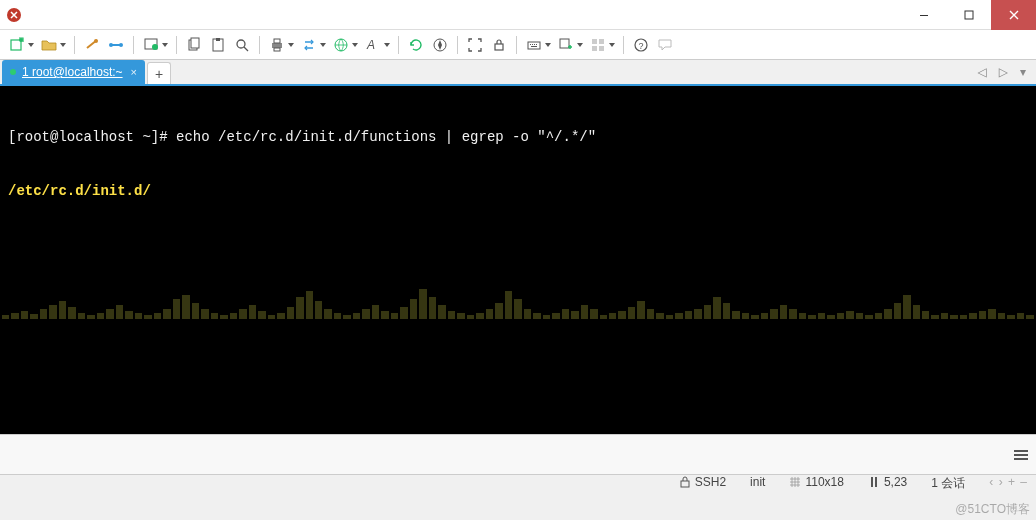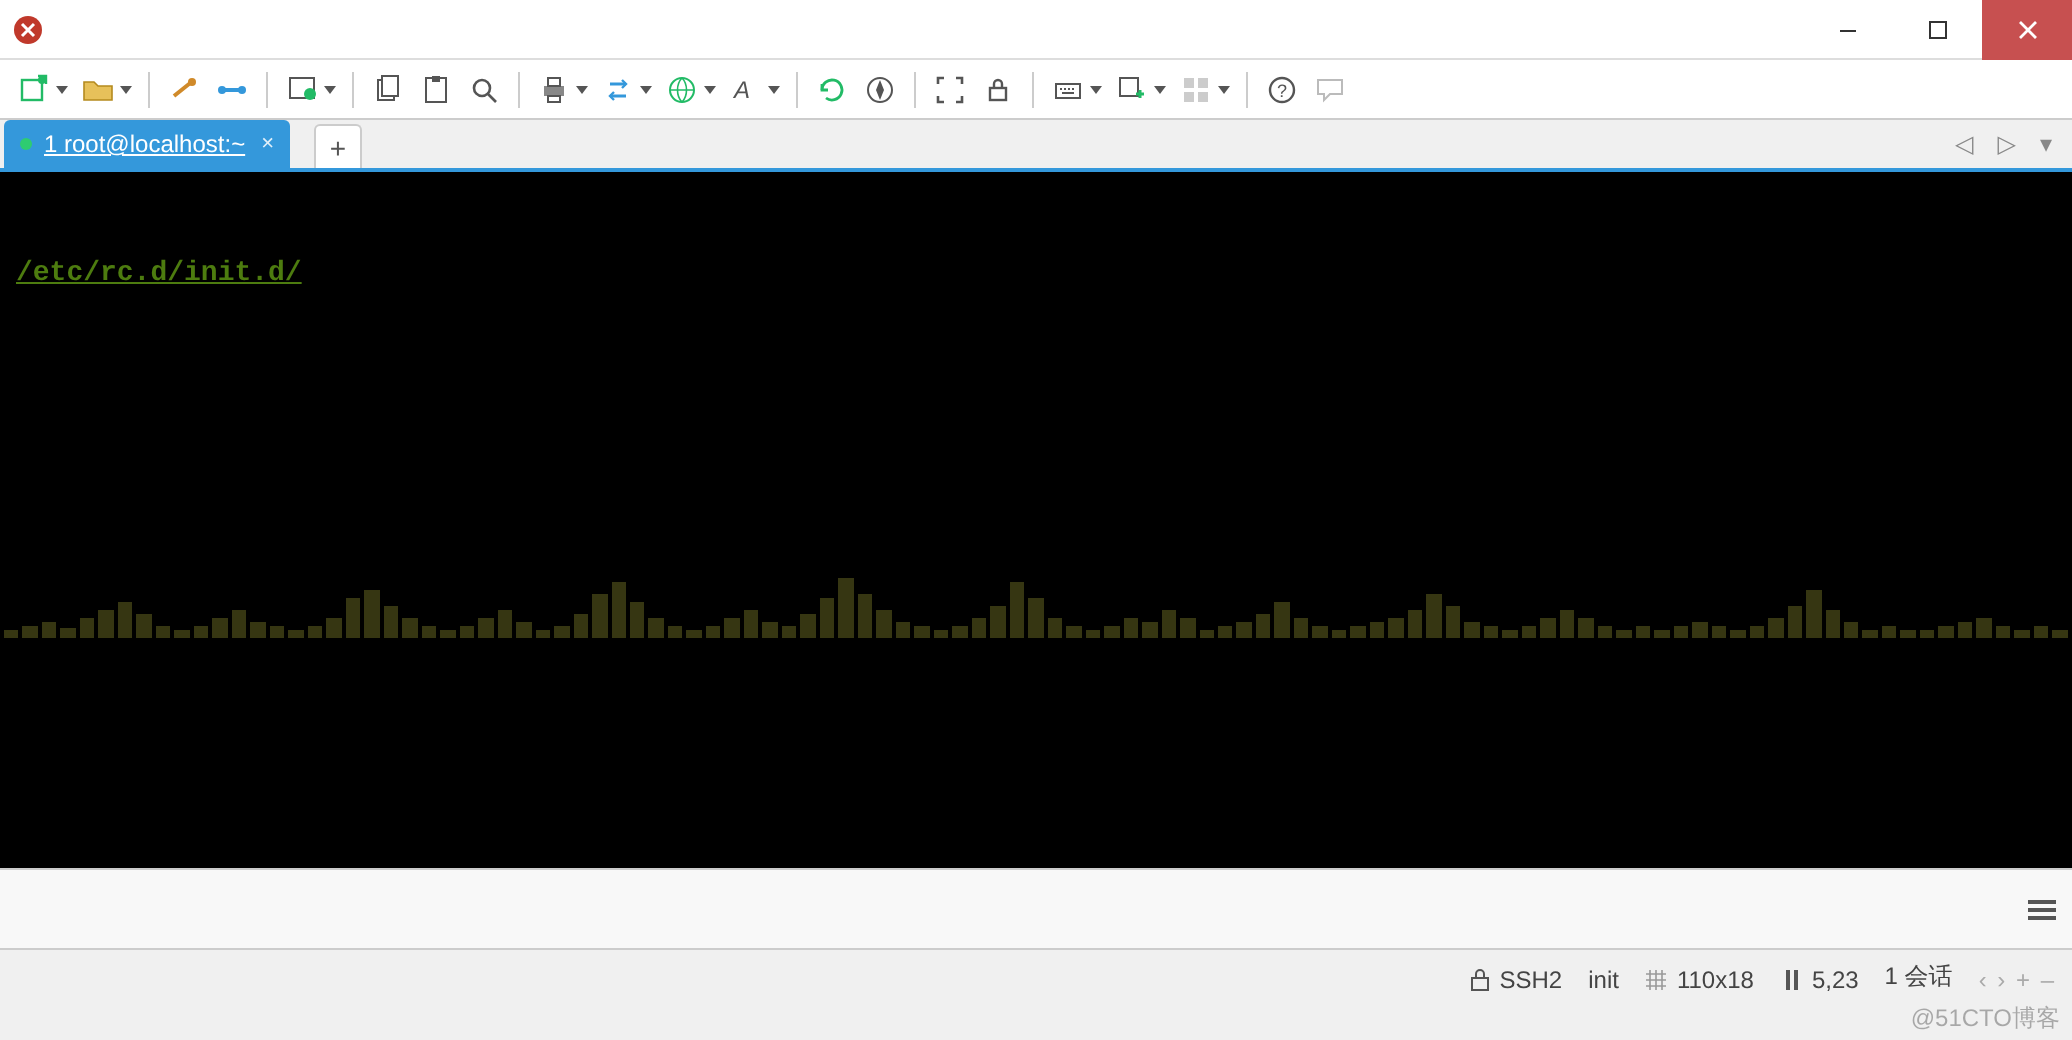--- a/index.html
+++ b/index.html
@@ -62,21 +62,21 @@
     padding-left: 2px;
     border-bottom: 2px solid #3498db;
     position: relative;
   }
   .tab {
     height: 24px; background: #3498db; color: #fff;
     display: flex; align-items: center;
     padding: 0 6px 0 8px; gap: 6px;
     font-size: 12px;
     border-top-left-radius: 3px; border-top-right-radius: 3px;
-    margin-right: 12px;
+    margin-right: 2px;
   }
   .tab .dot {
     width: 6px; height: 6px; border-radius: 50%; background: #2ecc71;
   }
   .tab .lbl { text-decoration: underline; }
   .tab .tab-close { font-size: 11px; opacity: .85; padding: 0 2px; }
   .newtab {
     width: 24px; height: 22px; background: #fff;
     border: 1px solid #ccc; border-bottom: none;
     display: flex; align-items: center; justify-content: center;
@@ -91,21 +91,21 @@
     height: 348px; background: #000;
     font-family: Consolas,"Courier New", monospace;
     font-size: 14px; line-height: 18px;
     color: #f0f0f0;
     padding: 6px 8px;
     white-space: pre;
     position: relative;
     overflow: hidden;
   }
   .terminal .line { white-space: pre; }
-  .terminal .red { color: #4d7c0f; font-weight: bold; text-decoration: underline; }
+  .terminal .red { color: #fde047; font-weight: bold; }
   .terminal .cursor {
     display: inline-block; width: 9px; height: 16px;
     background: #2ecc71; vertical-align: -2px;
     animation: blink 1s step-end infinite;
   }
   @keyframes blink { 50% { opacity: 0; } }
 
   
   .eq {
     position: absolute; left: 0; right: 0; bottom: 115px;
@@ -135,21 +135,21 @@
   .statusbar {
     height: 22px; background: #f0f0f0;
     border-top: 1px solid #ccc;
     display: flex; align-items: center;
     padding: 0 8px;
     font-size: 12px; color: #444;
     position: relative;
   }
   .status-right {
     position: absolute; right: 8px; top: 0; height: 22px;
-    display: flex; align-items: flex-end; gap: 13px;
+    display: flex; align-items: flex-start; gap: 24px;
   }
   .status-right .seg { display: flex; align-items: center; gap: 4px; }
   .status-right svg { width: 12px; height: 12px; }
   .status-arrows { color: #aaa; font-size: 12px; letter-spacing: 1px; }
 
   
   .watermark {
     position: absolute; right: 6px; bottom: 2px;
     font-size: 12px; color: rgba(0,0,0,0.30);
     pointer-events: none;
@@ -345,20 +345,21 @@
   </div>
   <div class="newtab">+</div>
   <div class="tab-nav">
     <span>◁</span>
     <span>▷</span>
     <span>▾</span>
   </div>
 </div>
 
 <div class="terminal">
+  <div class="line">[root@localhost ~]# echo /etc/rc.d/init.d/functions | egrep -o "^/.*/"</div>
   <div class="line red">/etc/rc.d/init.d/</div>
   <div class="eq" id="eq"><span style="height: 4px;"></span><span style="height: 6px;"></span><span style="height: 8px;"></span><span style="height: 5px;"></span><span style="height: 10px;"></span><span style="height: 14px;"></span><span style="height: 18px;"></span><span style="height: 12px;"></span><span style="height: 6px;"></span><span style="height: 4px;"></span><span style="height: 6px;"></span><span style="height: 10px;"></span><span style="height: 14px;"></span><span style="height: 8px;"></span><span style="height: 6px;"></span><span style="height: 4px;"></span><span style="height: 6px;"></span><span style="height: 10px;"></span><span style="height: 20px;"></span><span style="height: 24px;"></span><span style="height: 16px;"></span><span style="height: 10px;"></span><span style="height: 6px;"></span><span style="height: 4px;"></span><span style="height: 6px;"></span><span style="height: 10px;"></span><span style="height: 14px;"></span><span style="height: 8px;"></span><span style="height: 4px;"></span><span style="height: 6px;"></span><span style="height: 12px;"></span><span style="height: 22px;"></span><span style="height: 28px;"></span><span style="height: 18px;"></span><span style="height: 10px;"></span><span style="height: 6px;"></span><span style="height: 4px;"></span><span style="height: 6px;"></span><span style="height: 10px;"></span><span style="height: 14px;"></span><span style="height: 8px;"></span><span style="height: 6px;"></span><span style="height: 12px;"></span><span style="height: 20px;"></span><span style="height: 30px;"></span><span style="height: 22px;"></span><span style="height: 14px;"></span><span style="height: 8px;"></span><span style="height: 6px;"></span><span style="height: 4px;"></span><span style="height: 6px;"></span><span style="height: 10px;"></span><span style="height: 16px;"></span><span style="height: 28px;"></span><span style="height: 20px;"></span><span style="height: 10px;"></span><span style="height: 6px;"></span><span style="height: 4px;"></span><span style="height: 6px;"></span><span style="height: 10px;"></span><span style="height: 8px;"></span><span style="height: 14px;"></span><span style="height: 10px;"></span><span style="height: 4px;"></span><span style="height: 6px;"></span><span style="height: 8px;"></span><span style="height: 12px;"></span><span style="height: 18px;"></span><span style="height: 10px;"></span><span style="height: 6px;"></span><span style="height: 4px;"></span><span style="height: 6px;"></span><span style="height: 8px;"></span><span style="height: 10px;"></span><span style="height: 14px;"></span><span style="height: 22px;"></span><span style="height: 16px;"></span><span style="height: 8px;"></span><span style="height: 6px;"></span><span style="height: 4px;"></span><span style="height: 6px;"></span><span style="height: 10px;"></span><span style="height: 14px;"></span><span style="height: 10px;"></span><span style="height: 6px;"></span><span style="height: 4px;"></span><span style="height: 6px;"></span><span style="height: 4px;"></span><span style="height: 6px;"></span><span style="height: 8px;"></span><span style="height: 6px;"></span><span style="height: 4px;"></span><span style="height: 6px;"></span><span style="height: 10px;"></span><span style="height: 16px;"></span><span style="height: 24px;"></span><span style="height: 14px;"></span><span style="height: 8px;"></span><span style="height: 4px;"></span><span style="height: 6px;"></span><span style="height: 4px;"></span><span style="height: 4px;"></span><span style="height: 6px;"></span><span style="height: 8px;"></span><span style="height: 10px;"></span><span style="height: 6px;"></span><span style="height: 4px;"></span><span style="height: 6px;"></span><span style="height: 4px;"></span></div>
 </div>
 
 <div class="lowerpanel">
   <div class="menu-icon">
       <div></div>
       <div></div>
       <div></div>
     </div>

